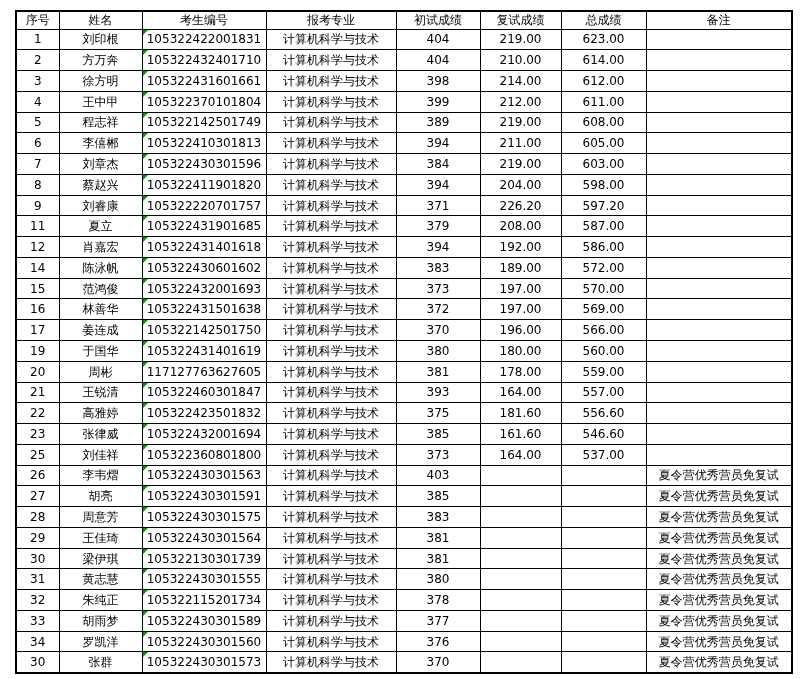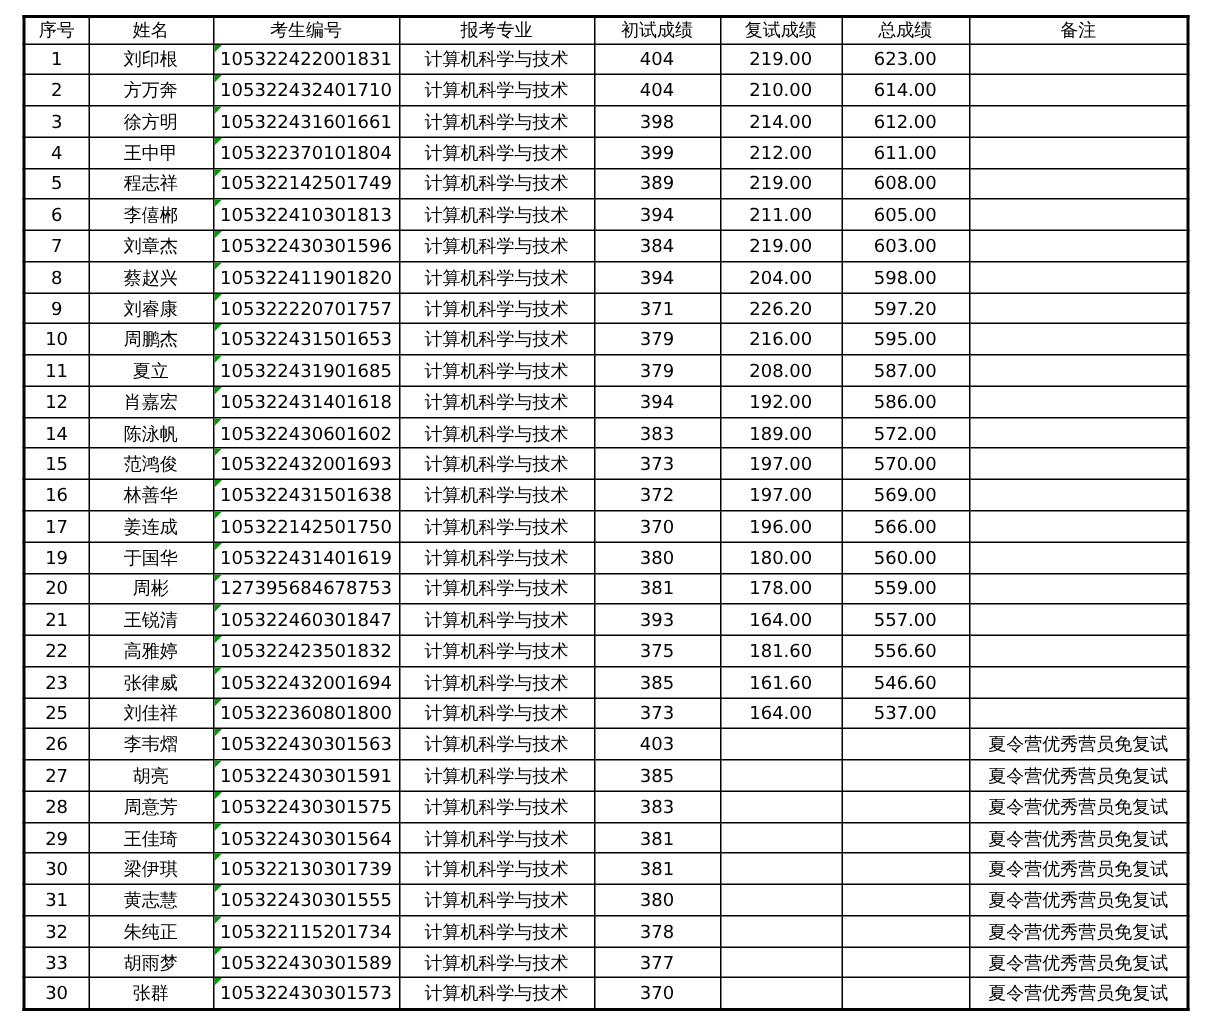--- a/index.html
+++ b/index.html
@@ -164,30 +164,20 @@
     <td class="c-no">9</td>
     <td class="c-name">刘睿康</td>
     <td class="c-id"><span class="corner-flag"></span><span class="id-text">105322220701757</span></td>
     <td class="c-major">计算机科学与技术</td>
     <td class="c-initial">371</td>
     <td class="c-retest">226.20</td>
     <td class="c-total">597.20</td>
     <td class="c-remark"></td>
   </tr>
         <tr class="data-row">
-    <td class="c-no">10</td>
-    <td class="c-name">周鹏杰</td>
-    <td class="c-id"><span class="corner-flag"></span><span class="id-text">105322431501653</span></td>
-    <td class="c-major">计算机科学与技术</td>
-    <td class="c-initial">379</td>
-    <td class="c-retest">216.00</td>
-    <td class="c-total">595.00</td>
-    <td class="c-remark"></td>
-  </tr>
-        <tr class="data-row">
     <td class="c-no">11</td>
     <td class="c-name">夏立</td>
     <td class="c-id"><span class="corner-flag"></span><span class="id-text">105322431901685</span></td>
     <td class="c-major">计算机科学与技术</td>
     <td class="c-initial">379</td>
     <td class="c-retest">208.00</td>
     <td class="c-total">587.00</td>
     <td class="c-remark"></td>
   </tr>
         <tr class="data-row">
@@ -246,21 +236,21 @@
     <td class="c-id"><span class="corner-flag"></span><span class="id-text">105322431401619</span></td>
     <td class="c-major">计算机科学与技术</td>
     <td class="c-initial">380</td>
     <td class="c-retest">180.00</td>
     <td class="c-total">560.00</td>
     <td class="c-remark"></td>
   </tr>
         <tr class="data-row">
     <td class="c-no">20</td>
     <td class="c-name">周彬</td>
-    <td class="c-id"><span class="corner-flag"></span><span class="id-text">127395684678753</span></td>
+    <td class="c-id"><span class="corner-flag"></span><span class="id-text">117127763627605</span></td>
     <td class="c-major">计算机科学与技术</td>
     <td class="c-initial">381</td>
     <td class="c-retest">178.00</td>
     <td class="c-total">559.00</td>
     <td class="c-remark"></td>
   </tr>
         <tr class="data-row">
     <td class="c-no">21</td>
     <td class="c-name">王锐清</td>
     <td class="c-id"><span class="corner-flag"></span><span class="id-text">105322460301847</span></td>
@@ -369,20 +359,30 @@
     <td class="c-retest"></td>
     <td class="c-total"></td>
     <td class="c-remark">夏令营优秀营员免复试</td>
   </tr>
         <tr class="data-row">
     <td class="c-no">33</td>
     <td class="c-name">胡雨梦</td>
     <td class="c-id"><span class="corner-flag"></span><span class="id-text">105322430301589</span></td>
     <td class="c-major">计算机科学与技术</td>
     <td class="c-initial">377</td>
+    <td class="c-retest"></td>
+    <td class="c-total"></td>
+    <td class="c-remark">夏令营优秀营员免复试</td>
+  </tr>
+        <tr class="data-row">
+    <td class="c-no">34</td>
+    <td class="c-name">罗凯洋</td>
+    <td class="c-id"><span class="corner-flag"></span><span class="id-text">105322430301560</span></td>
+    <td class="c-major">计算机科学与技术</td>
+    <td class="c-initial">376</td>
     <td class="c-retest"></td>
     <td class="c-total"></td>
     <td class="c-remark">夏令营优秀营员免复试</td>
   </tr>
         <tr class="data-row">
     <td class="c-no">30</td>
     <td class="c-name">张群</td>
     <td class="c-id"><span class="corner-flag"></span><span class="id-text">105322430301573</span></td>
     <td class="c-major">计算机科学与技术</td>
     <td class="c-initial">370</td>

